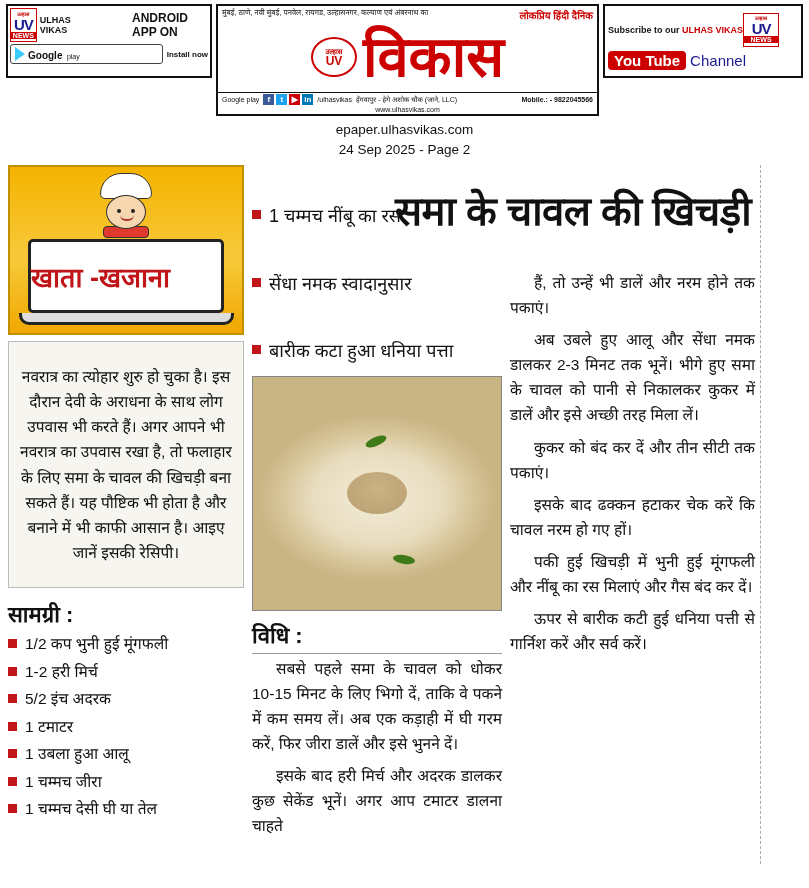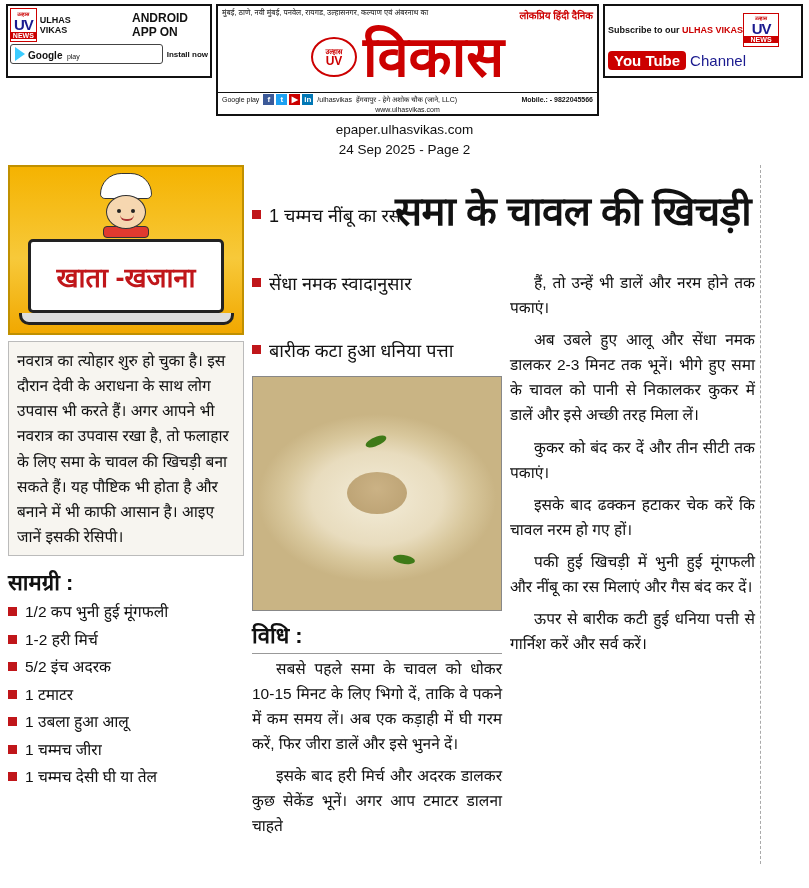--- a/index.html
+++ b/index.html
@@ -183,36 +183,36 @@
   .chef-scarf {
     width: 46px;height:12px;background:#e03a2f;margin:-3px auto 0 auto;
     border:1.5px solid #333; border-radius:4px;
   }
   .laptop {
     position:absolute; bottom:8px; left:50%; transform:translateX(-50%);
     width: 196px;
   }
   .laptop-screen {
     height: 74px; background:#fff; border:3px solid #222;
-    border-radius:5px; display:flex;align-items:center;justify-content:center;
+    border-radius:5px; display:flex;align-items:center;justify-content:flex-start;
   }
   .laptop-base {
     height: 12px; background:#ddd; border:3px solid #222; border-top:none;
     border-radius: 0 0 10px 10px; width: 215px; margin: 0 auto;
     position:relative; left:-9px;
   }
   .khazana-title {
     font-size: 27px; font-weight: bold; color:#c0161a;
     white-space:nowrap;
   }
 
   .intro-box {
     border:1px solid #bbb; background:#f7f5f0;
-    margin-top: 6px; padding: 6px 8px;
-    font-size: 15.5px; line-height: 1.62;
+    margin-top: 6px; padding: 22px 8px;
+    font-size: 15.5px; line-height: 1.62; text-align: center;
   }
 
   .samagri-title {
     font-size: 22px; font-weight:bold; margin: 10px 0 2px 0;
   }
   .ing-list { list-style:none; margin:0; padding:0; }
   .ing-list li {
     font-size: 15.5px; line-height: 1.78;
     padding-left: 17px; position: relative;
   }

